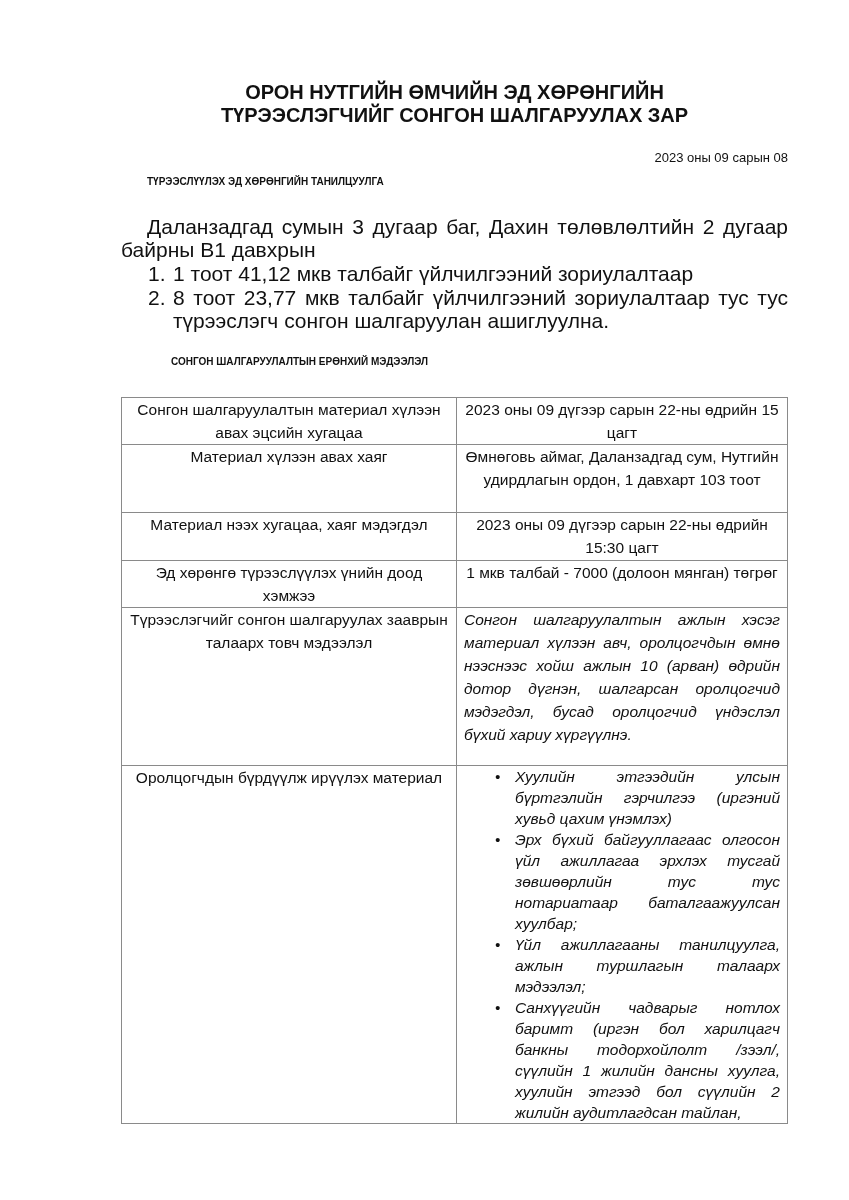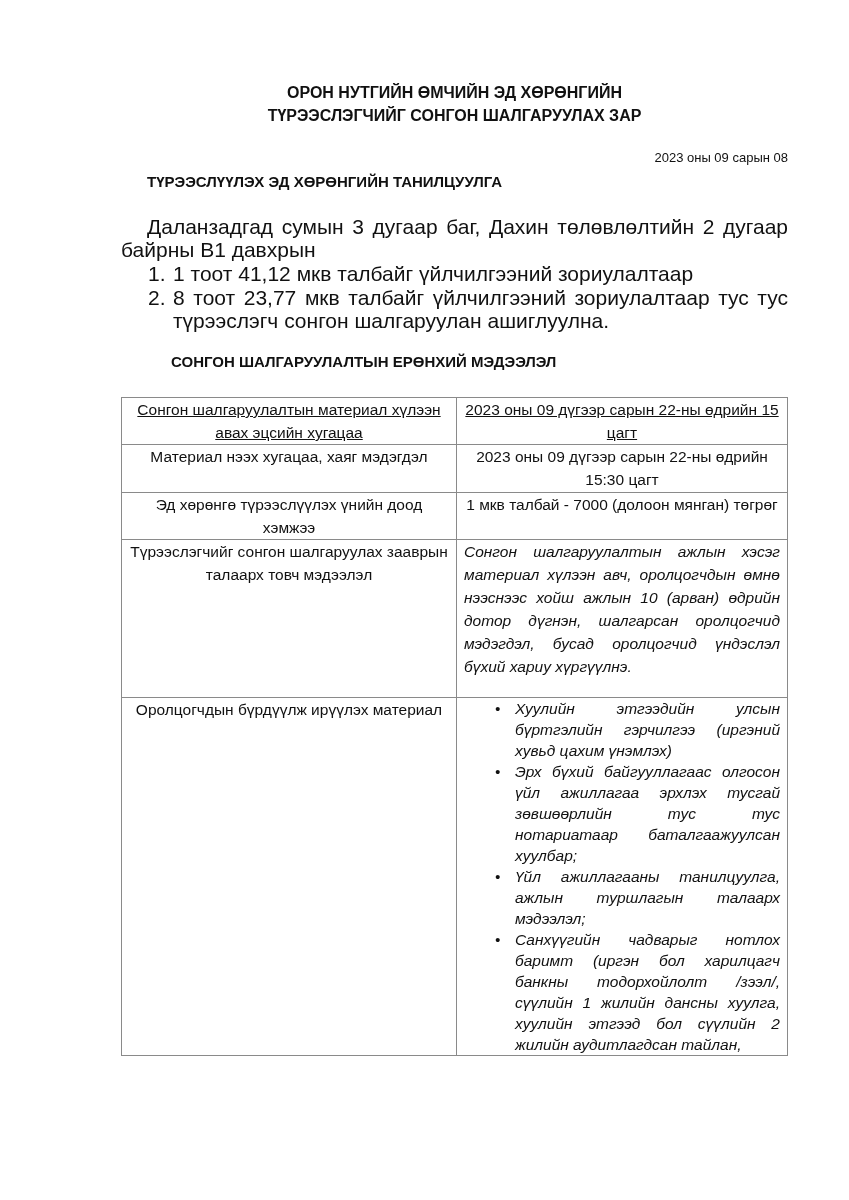--- a/index.html
+++ b/index.html
@@ -21,38 +21,38 @@
       left: 121px;
       top: 0;
       width: 667px;
     }
     .title {
       position: absolute;
       left: 0;
       width: 100%;
       text-align: center;
       font-weight: bold;
-      font-size: 16px;
+      font-size: 20px;
       line-height: 23px;
       top: 81px;
     }
     .title div { white-space: nowrap; }
     .date {
       position: absolute;
       right: 0;
       top: 148px;
       font-size: 13px;
       line-height: 20px;
       white-space: nowrap;
     }
     .section-heading {
       position: absolute;
       left: 26px;
       font-weight: bold;
-      font-size: 15px;
+      font-size: 10px;
       line-height: 20px;
       white-space: nowrap;
     }
     .intro {
       position: absolute;
       left: 0;
       top: 215px;
       width: 667px;
       font-size: 21px;
       line-height: 23px;
@@ -148,23 +148,27 @@
         <span class="num">2.</span>
         <span>8 тоот 23,77 мкв талбайг үйлчилгээний зориулалтаар тус тус түрээслэгч сонгон шалгаруулан ашиглуулна.</span>
       </li>
     </ol>
   </div>
 
   <div class="section-heading" style="top:352px;margin-left:24px;">СОНГОН ШАЛГАРУУЛАЛТЫН ЕРӨНХИЙ МЭДЭЭЛЭЛ</div>
 
   <table class="info">
     <tbody>
-      <tr style="height:46px;text-decoration:underline;">
+      <tr style="height:46px;">
         <td class="label">Сонгон шалгаруулалтын материал хүлээн авах эцсийн хугацаа</td>
         <td class="value">2023 оны 09 дүгээр сарын 22-ны өдрийн 15 цагт</td>
+      </tr>
+      <tr style="height:68px;">
+        <td class="label">Материал хүлээн авах хаяг</td>
+        <td class="value">Өмнөговь аймаг, Даланзадгад сум, Нутгийн удирдлагын ордон, 1 давхарт 103 тоот</td>
       </tr>
       <tr style="height:48px;">
         <td class="label">Материал нээх хугацаа, хаяг мэдэгдэл</td>
         <td class="value">2023 оны 09 дүгээр сарын 22-ны өдрийн 15:30 цагт</td>
       </tr>
       <tr style="height:46px;margin-top:17px;">
         <td class="label">Эд хөрөнгө түрээслүүлэх үнийн доод хэмжээ</td>
         <td class="value">1 мкв талбай - 7000 (долоон мянган) төгрөг</td>
       </tr>
       <tr style="height:158px;">

